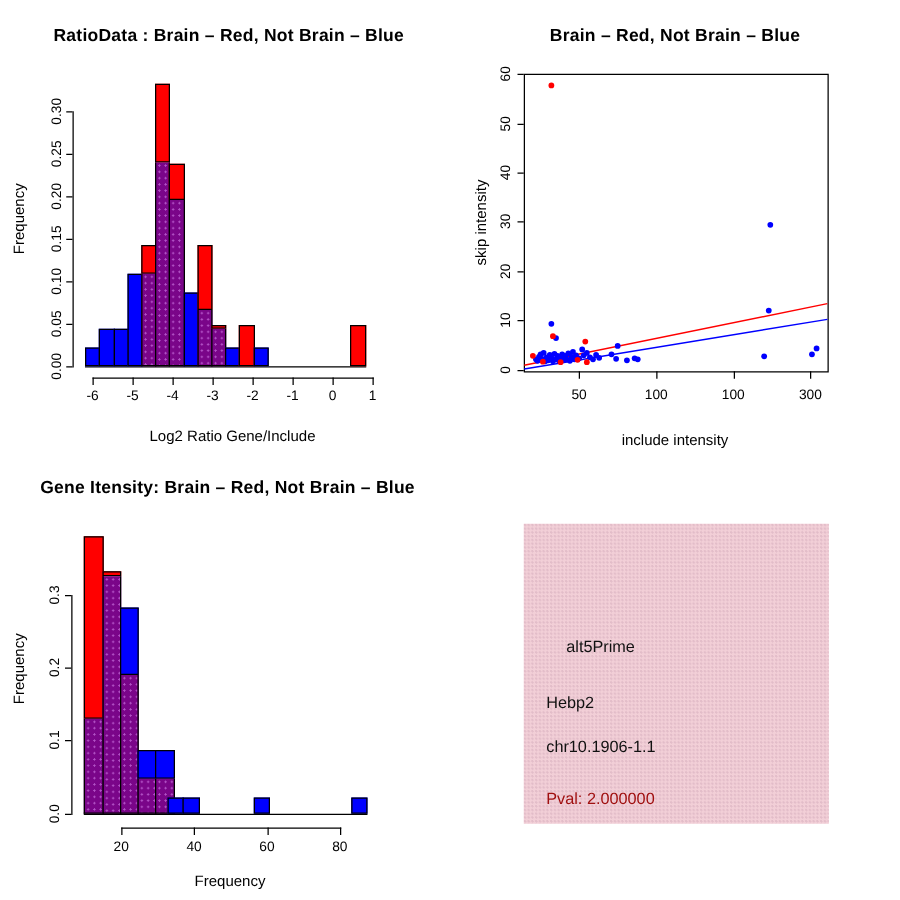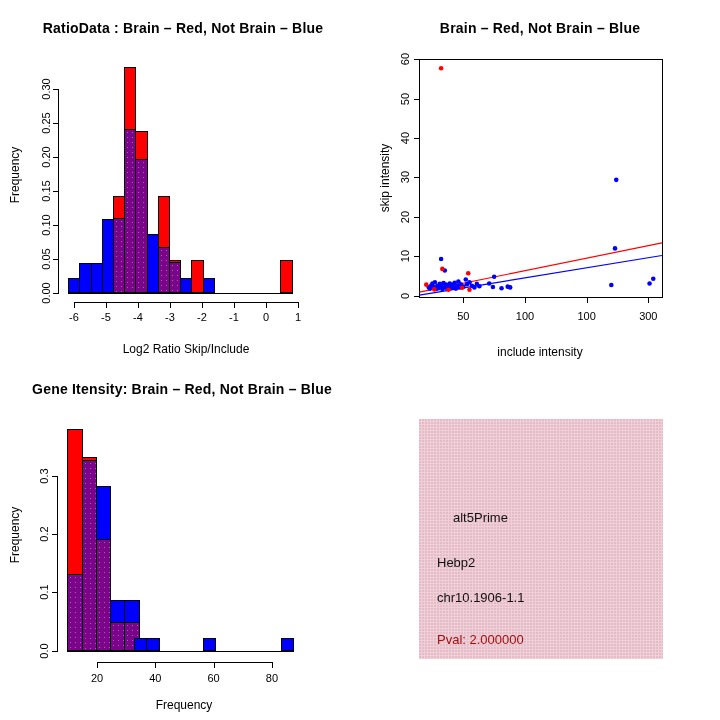--- a/index.html
+++ b/index.html
@@ -31,21 +31,21 @@
 
   <div class="abs" style="left:0;top:0;width:360px;height:360px;"></div>
   <div class="abs" style="left:360px;top:0;width:360px;height:360px;"></div>
   <div class="abs" style="left:0;top:360px;width:360px;height:360px;"></div>
   <div class="abs" style="left:360px;top:360px;width:360px;height:360px;"></div>
 
   <div class="title" style="left:183px;top:28px;">RatioData : Brain – Red, Not Brain – Blue</div>
   <div class="title" style="left:540px;top:28px;">Brain – Red, Not Brain – Blue</div>
   <div class="title" style="left:182px;top:389px;">Gene Itensity: Brain – Red, Not Brain – Blue</div>
 
-  <div class="axlab" style="left:186px;top:349px;">Log2 Ratio Skip/Include</div>
+  <div class="axlab" style="left:186px;top:349px;">Log2 Ratio Gene/Include</div>
   <div class="vlab" style="left:15px;top:175px;">Frequency</div>
   <div class="axlab" style="left:540px;top:352px;">include intensity</div>
   <div class="vlab" style="left:385px;top:178px;">skip intensity</div>
   <div class="axlab" style="left:184px;top:705px;">Frequency</div>
   <div class="vlab" style="left:15px;top:535px;">Frequency</div>
 
   <div id="scatter-box" style="left:419px;top:59px;width:244px;height:239px;"></div>
 
   <div id="info-box" style="left: 419px; top: 419px; width: 244px; height: 240px; background-color: rgb(242, 207, 215);">
     <div class="info-line" style="left:18px;top:98px;margin-left:16px;">alt5Prime</div>

